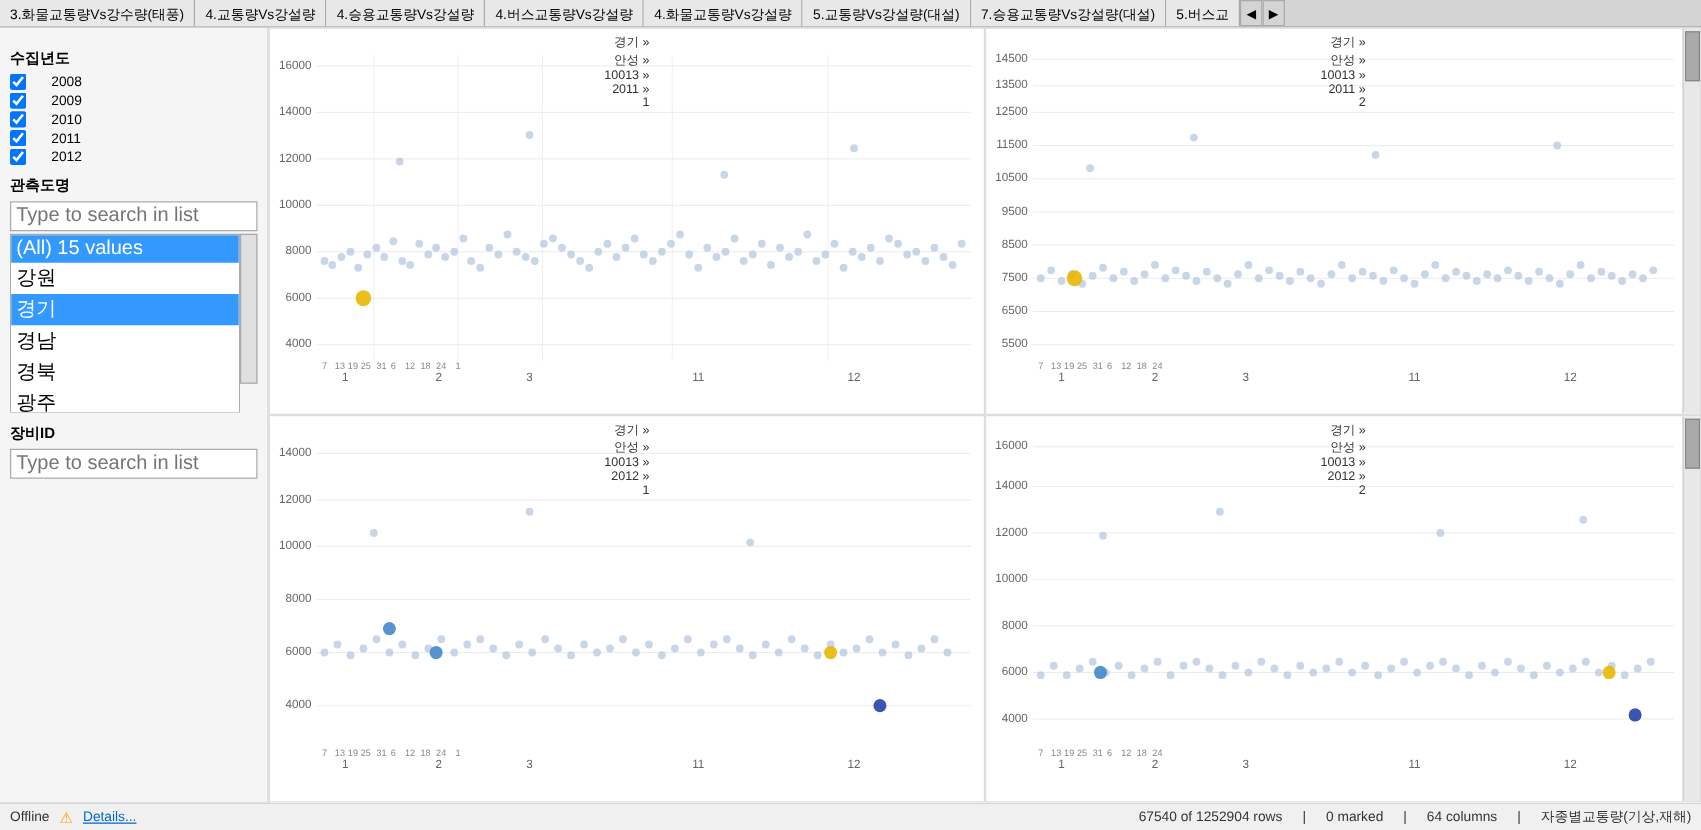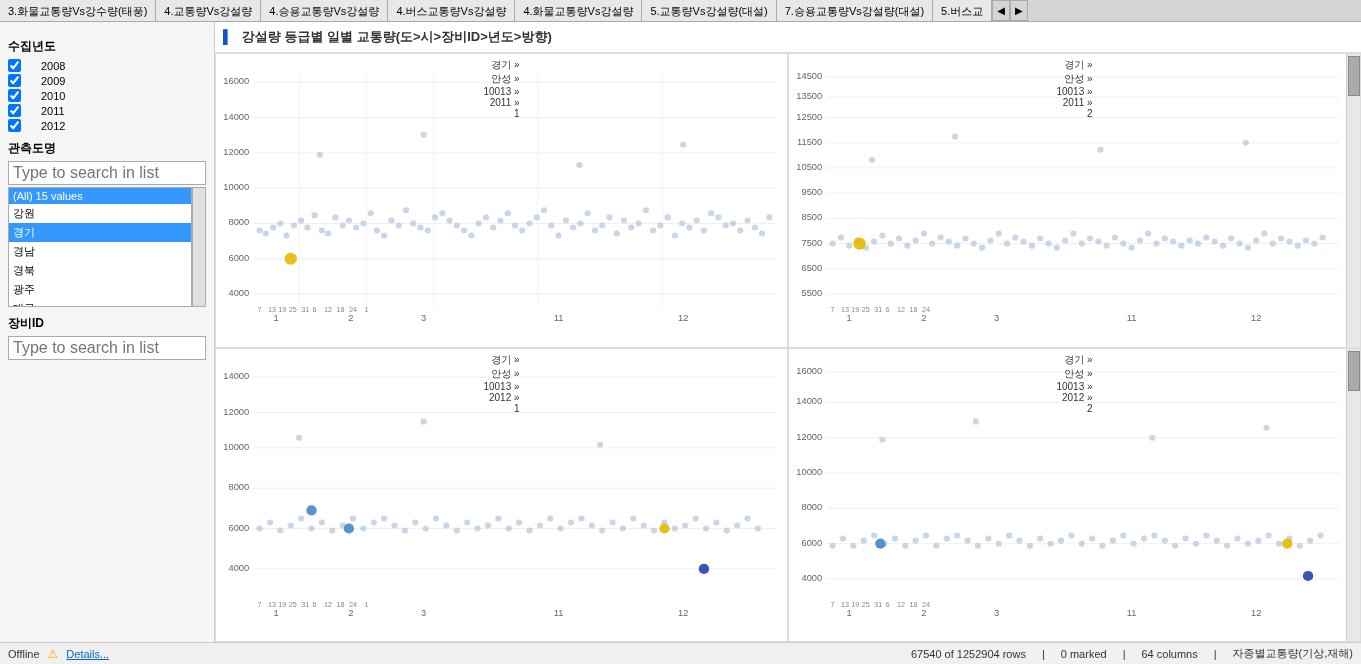--- a/index.html
+++ b/index.html
@@ -73,23 +73,23 @@
       width: 100%;
       border: 1px solid #aaa;
       padding: 2px 4px;
       font-size: 16px;
       margin-bottom: 2px;
     }
     .list-box {
       width: 100%;
       border: 1px solid #aaa;
       background: #fff;
-      height: 120px;
+      height: 143px;
       overflow-y: auto;
-      font-size: 11px;
+      font-size: 16px;
     }
     .list-box-item {
       padding: 2px 4px;
       cursor: pointer;
     }
     .list-box-item.selected {
       background: #3399ff;
       color: #fff;
     }
     .list-box-item.all-values {
@@ -272,24 +272,20 @@
         <div class="list-box-item">대구</div>
       </div>
       <div class="scrollbar-stub"></div>
     </div>
 
     <div class="sidebar-section-title">장비ID</div>
     <input type="text" class="search-input" placeholder="Type to search in list" style="">
   </div>
 
   <div class="chart-area">
-    <div class="chart-title">
-      <span style="color:#1155cc; font-weight:bold; margin-right:6px;">▌</span>
-      <span>강설량 등급별 일별 교통량(도&gt;시&gt;장비ID&gt;년도&gt;방향)</span>
-    </div>
     <div class="charts-grid">
 
       <div class="chart-panel">
         <div class="chart-panel-header">
           <div>경기 »</div>
           <div>안성 »</div>
           <div>10013 »</div>
           <div>2011 »</div>
           <div>1</div>
         </div>

